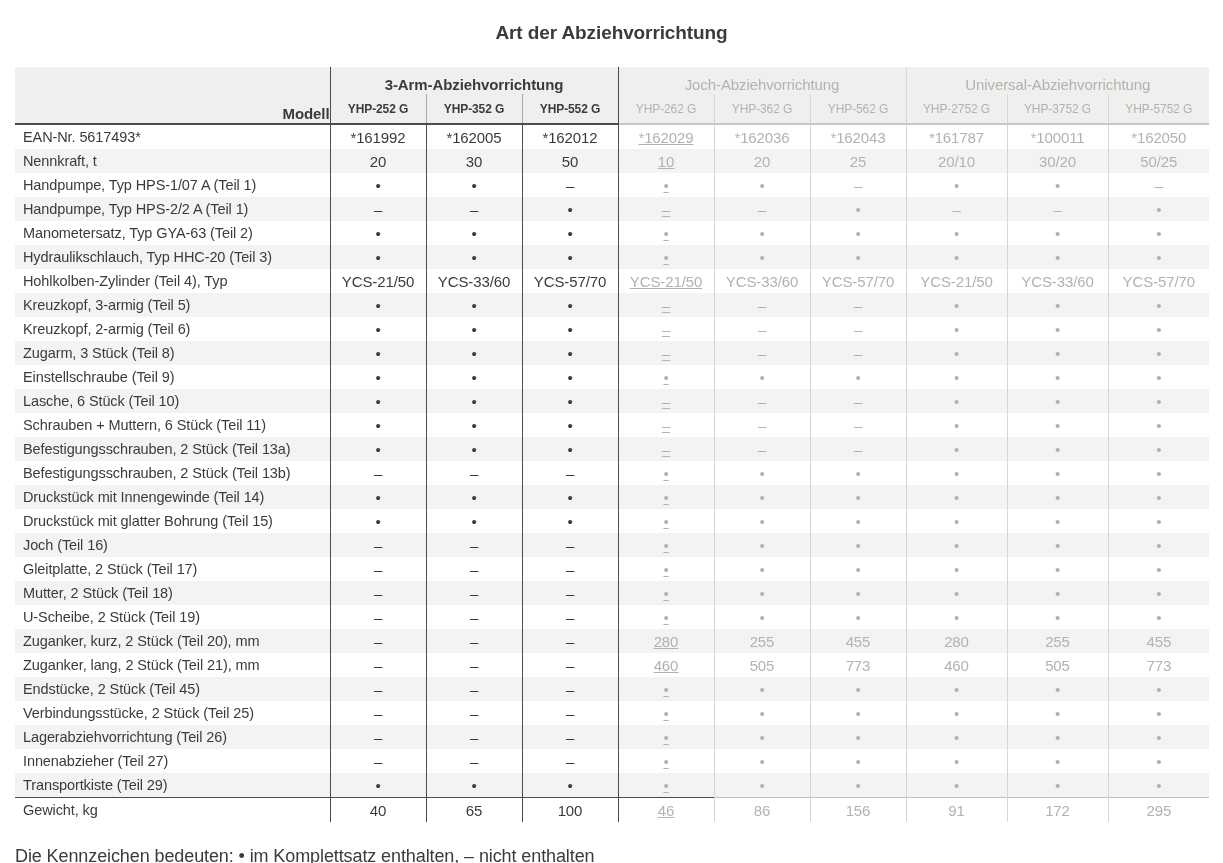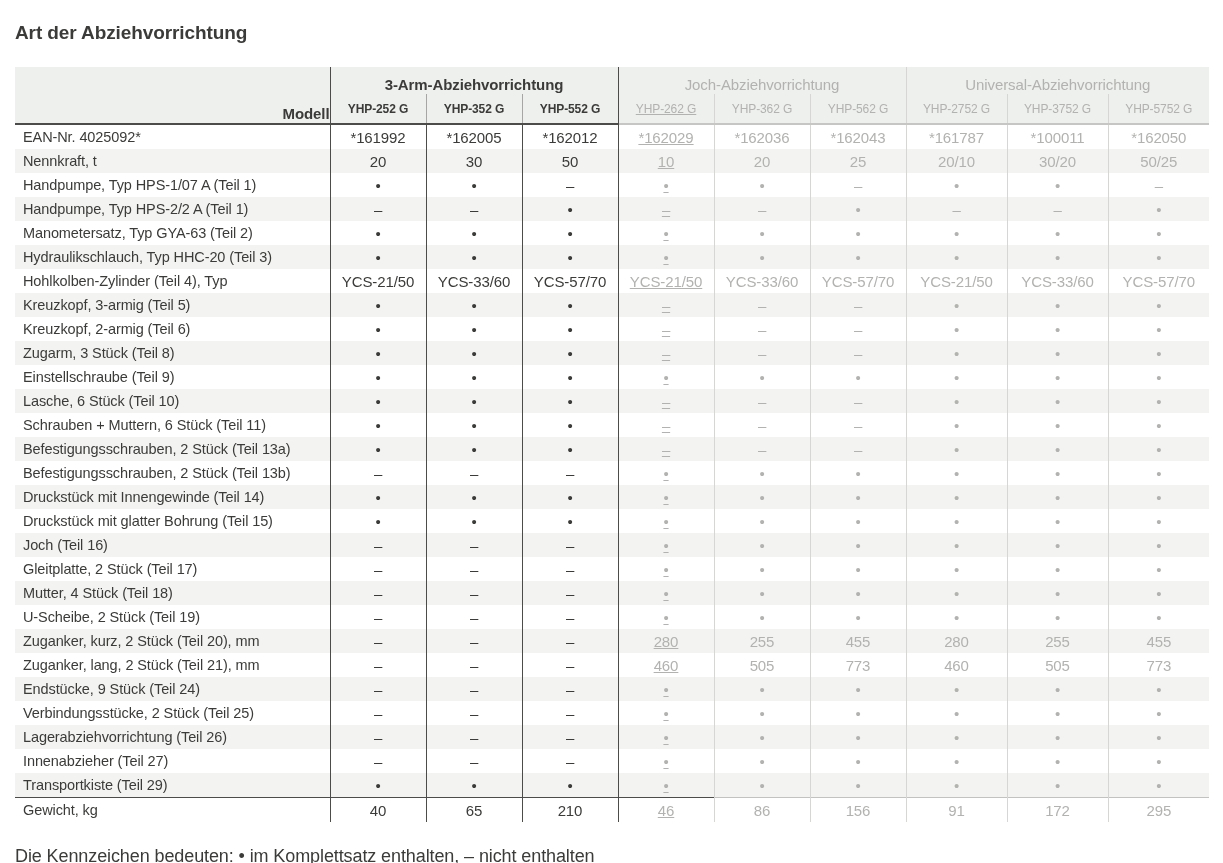--- a/index.html
+++ b/index.html
@@ -12,20 +12,21 @@
     letter-spacing: -0.1px;
     -webkit-font-smoothing: antialiased;
   }
   .page { padding: 16px 15px 0 15px; }
 
   h1.title {
     font-size: 19px;
     font-weight: bold;
     color: var(--dark-text);
     margin: 6px 0 23px 0;
+    text-align: center;
   }
 
   table.spec {
     width: 1194px;
     border-collapse: collapse;
     table-layout: fixed;
   }
   col.c-label { width: 315px; }
   col.c-n     { width: 96px; }
   col.c-w     { width: 101px; }
@@ -45,21 +46,21 @@
   tr.group-row th { height: 25px; background: var(--header-bg); font-size: 15px; vertical-align: bottom; padding-bottom: 1px; }
   th.ghead.g0 { color: var(--dark-text); font-weight: bold; border-left: 1px solid var(--dark-border); }
   th.ghead.g1 { color: var(--dim-text); border-left: 1px solid var(--dark-border); }
   th.ghead.g2 { color: var(--dim-text); border-left: 1px solid var(--light-border); }
 
   tr.model-row th { height: 27px; background: var(--header-bg); font-size: 12px; vertical-align: middle; }
   th.mh.g0 { color: var(--dark-text); font-weight: bold; border-bottom: 2px solid var(--dark-border); }
   th.mh.g1, th.mh.g2 { color: var(--dim-text); border-bottom: 2px solid #c6c6c4; }
   th.mh.g0.c0 { border-left: 1px solid var(--dark-border); }
   th.mh.g0.c1, th.mh.g0.c2 { border-left: 1px solid #a6a6a4; }
-  th.mh.g1.c0 { border-left: 1px solid var(--dark-border); text-decoration: underline; }
+  th.mh.g1.c0 { border-left: 1px solid var(--dark-border); }
   th.mh.g1.c1, th.mh.g1.c2 { border-left: 1px solid var(--light-border); }
   th.mh.g2.c0, th.mh.g2.c1, th.mh.g2.c2 { border-left: 1px solid var(--light-border); margin-left: 32px; }
 
   tbody td { height: 24px; padding: 0; font-size: 15px; text-align: center; vertical-align: middle; }
   td.rowlabel {
     text-align: left;
     padding-left: 8px;
     font-size: 14.5px;
     color: var(--dark-text);
   }
@@ -117,21 +118,21 @@
         <th class="mh g1 c0">YHP-262 G</th>
         <th class="mh g1 c1">YHP-362 G</th>
         <th class="mh g1 c2">YHP-562 G</th>
         <th class="mh g2 c0">YHP-2752 G</th>
         <th class="mh g2 c1">YHP-3752 G</th>
         <th class="mh g2 c2">YHP-5752 G</th>
       </tr>
     </thead>
     <tbody>
         <tr>
-          <td class="rowlabel">EAN-Nr. 4025092*</td>
+          <td class="rowlabel">EAN-Nr. 5617493*</td>
           <td class="val g0 c0">*161992</td>
           <td class="val g0 c1">*162005</td>
           <td class="val g0 c2">*162012</td>
           <td class="val g1 c0">*162029</td>
           <td class="val g1 c1">*162036</td>
           <td class="val g1 c2">*162043</td>
           <td class="val g2 c0">*161787</td>
           <td class="val g2 c1">*100011</td>
           <td class="val g2 c2">*162050</td>
         </tr>
@@ -345,21 +346,21 @@
           <td class="val g0 c1">–</td>
           <td class="val g0 c2">–</td>
           <td class="val g1 c0">•</td>
           <td class="val g1 c1">•</td>
           <td class="val g1 c2">•</td>
           <td class="val g2 c0">•</td>
           <td class="val g2 c1">•</td>
           <td class="val g2 c2">•</td>
         </tr>
         <tr class="band">
-          <td class="rowlabel">Mutter, 4 Stück (Teil 18)</td>
+          <td class="rowlabel">Mutter, 2 Stück (Teil 18)</td>
           <td class="val g0 c0">–</td>
           <td class="val g0 c1">–</td>
           <td class="val g0 c2">–</td>
           <td class="val g1 c0">•</td>
           <td class="val g1 c1">•</td>
           <td class="val g1 c2">•</td>
           <td class="val g2 c0">•</td>
           <td class="val g2 c1">•</td>
           <td class="val g2 c2">•</td>
         </tr>
@@ -393,21 +394,21 @@
           <td class="val g0 c1">–</td>
           <td class="val g0 c2">–</td>
           <td class="val g1 c0">460</td>
           <td class="val g1 c1">505</td>
           <td class="val g1 c2">773</td>
           <td class="val g2 c0">460</td>
           <td class="val g2 c1">505</td>
           <td class="val g2 c2">773</td>
         </tr>
         <tr class="band">
-          <td class="rowlabel">Endstücke, 9 Stück (Teil 24)</td>
+          <td class="rowlabel">Endstücke, 2 Stück (Teil 45)</td>
           <td class="val g0 c0">–</td>
           <td class="val g0 c1">–</td>
           <td class="val g0 c2">–</td>
           <td class="val g1 c0">•</td>
           <td class="val g1 c1">•</td>
           <td class="val g1 c2">•</td>
           <td class="val g2 c0">•</td>
           <td class="val g2 c1">•</td>
           <td class="val g2 c2">•</td>
         </tr>
@@ -456,21 +457,21 @@
           <td class="val g1 c1">•</td>
           <td class="val g1 c2">•</td>
           <td class="val g2 c0">•</td>
           <td class="val g2 c1">•</td>
           <td class="val g2 c2">•</td>
         </tr>
         <tr class="weight">
           <td class="rowlabel">Gewicht, kg</td>
           <td class="val g0 c0">40</td>
           <td class="val g0 c1">65</td>
-          <td class="val g0 c2">210</td>
+          <td class="val g0 c2">100</td>
           <td class="val g1 c0">46</td>
           <td class="val g1 c1">86</td>
           <td class="val g1 c2">156</td>
           <td class="val g2 c0">91</td>
           <td class="val g2 c1">172</td>
           <td class="val g2 c2">295</td>
         </tr>
       </tbody>
   </table>
 

